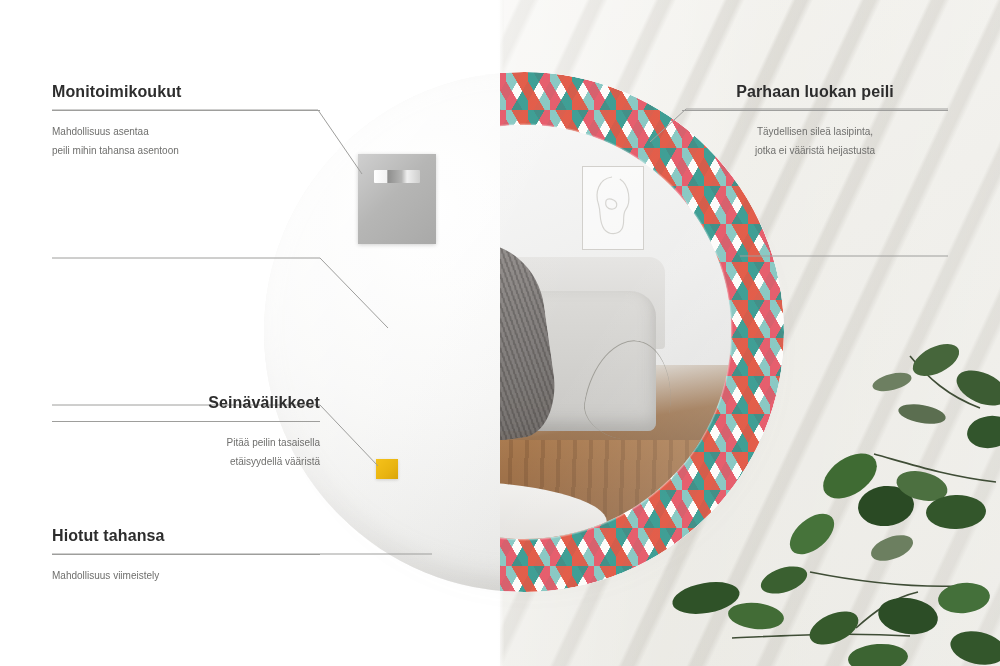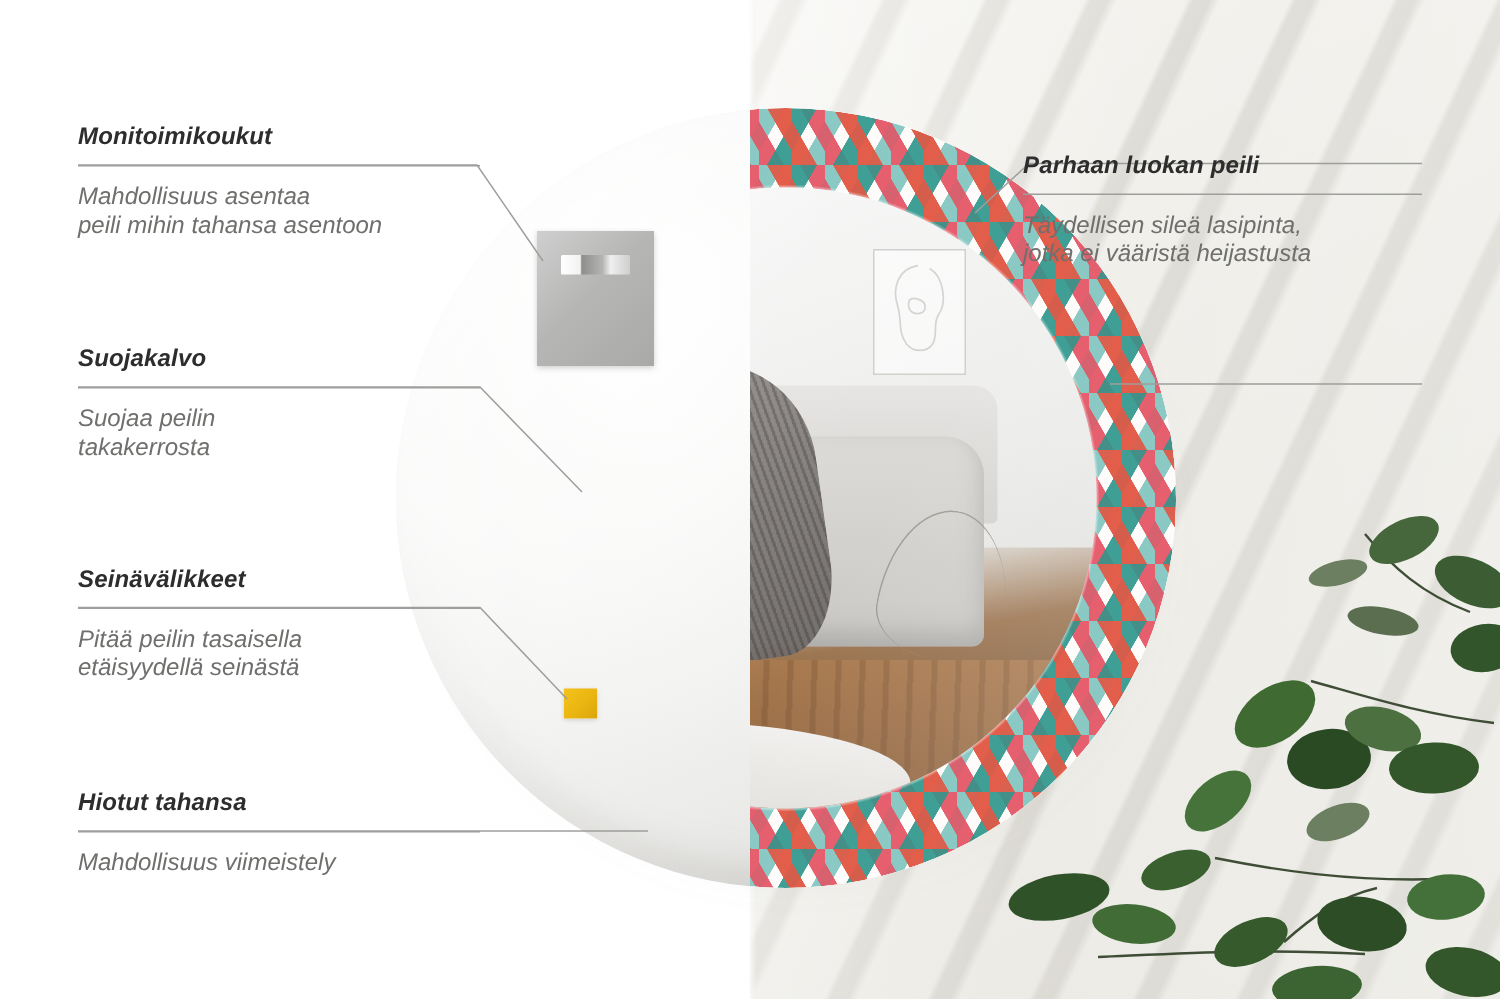--- a/index.html
+++ b/index.html
@@ -168,33 +168,33 @@
     background:linear-gradient(90deg,#ffffff 0%, #f2f2f2 28%, #8e8e8d 30%, #b4b4b3 60%, #efefef 72%, #cfcfce 100%);
     border-radius:1px;
   }
   .spacer-square{
     position:absolute; left:376px; top:459px; width:22px; height:20px;
     background:linear-gradient(135deg,#f5c21a 0%, #e9b410 60%, #d9a50b 100%);
     box-shadow:0 1px 3px rgba(0,0,0,0.15);
   }
 
   
-  .callout{ position:absolute;font-style:italic; }
+  .callout{ position:absolute; }
   .callout .c-title{
     font-size:16px; font-weight:bold; color:#2d2d2d; letter-spacing:0.1px;
     white-space:nowrap;
   }
   .callout .c-rule{
     height:1px; background:#9e9e9c; margin:9px 0 11px 0;
   }
   .callout .c-desc{
-    font-size:16px; color:#6f6f6d; line-height:19px; white-space:pre-line;
+    font-size:10px; color:#6f6f6d; line-height:19px; white-space:pre-line;
   }
   .callout.left{ left:52px; width:268px; text-align:left; }
-  .callout.right{ width:266px; text-align:left;margin-top:19px; }
+  .callout.right{ width:266px; text-align:center; }
 
   
   .leaders{ position:absolute; left:0; top:0; width:1000px; height:666px; pointer-events:none; }
 
   
   .leaves{ position:absolute; right:0; bottom:0; width:340px; height:330px; pointer-events:none; }
 </style>
 </head>
 <body>
 
@@ -258,32 +258,26 @@
     <polyline points="948,256 740,256" fill="none" stroke="#9e9e9c" stroke-width="1"></polyline>
   </svg>
 
   <div class="callout left" style="top:83px;">
     <div class="c-title">Monitoimikoukut</div>
     <div class="c-rule"></div>
     <div class="c-desc">Mahdollisuus asentaa
 peili mihin tahansa asentoon</div>
   </div>
 
-  <div class="callout left" style="top:231px;">
-    <div class="c-title">Suojakalvo</div>
-    <div class="c-rule"></div>
-    <div class="c-desc">Suojaa peilin
-takakerrosta</div>
-  </div>
-
-  <div class="callout left" style="top:378px;">
+
+  <div class="callout left" style="top:394px;text-align:right;">
     <div class="c-title">Seinävälikkeet</div>
     <div class="c-rule"></div>
     <div class="c-desc">Pitää peilin tasaisella
-etäisyydellä seinästä</div>
+etäisyydellä vääristä</div>
   </div>
 
   <div class="callout left" style="top:527px;">
     <div class="c-title">Hiotut tahansa</div>
     <div class="c-rule"></div>
     <div class="c-desc">Mahdollisuus viimeistely</div>
   </div>
 
   <div class="callout right" style="left:682px; top:83px;">
     <div class="c-title">Parhaan luokan peili</div>

